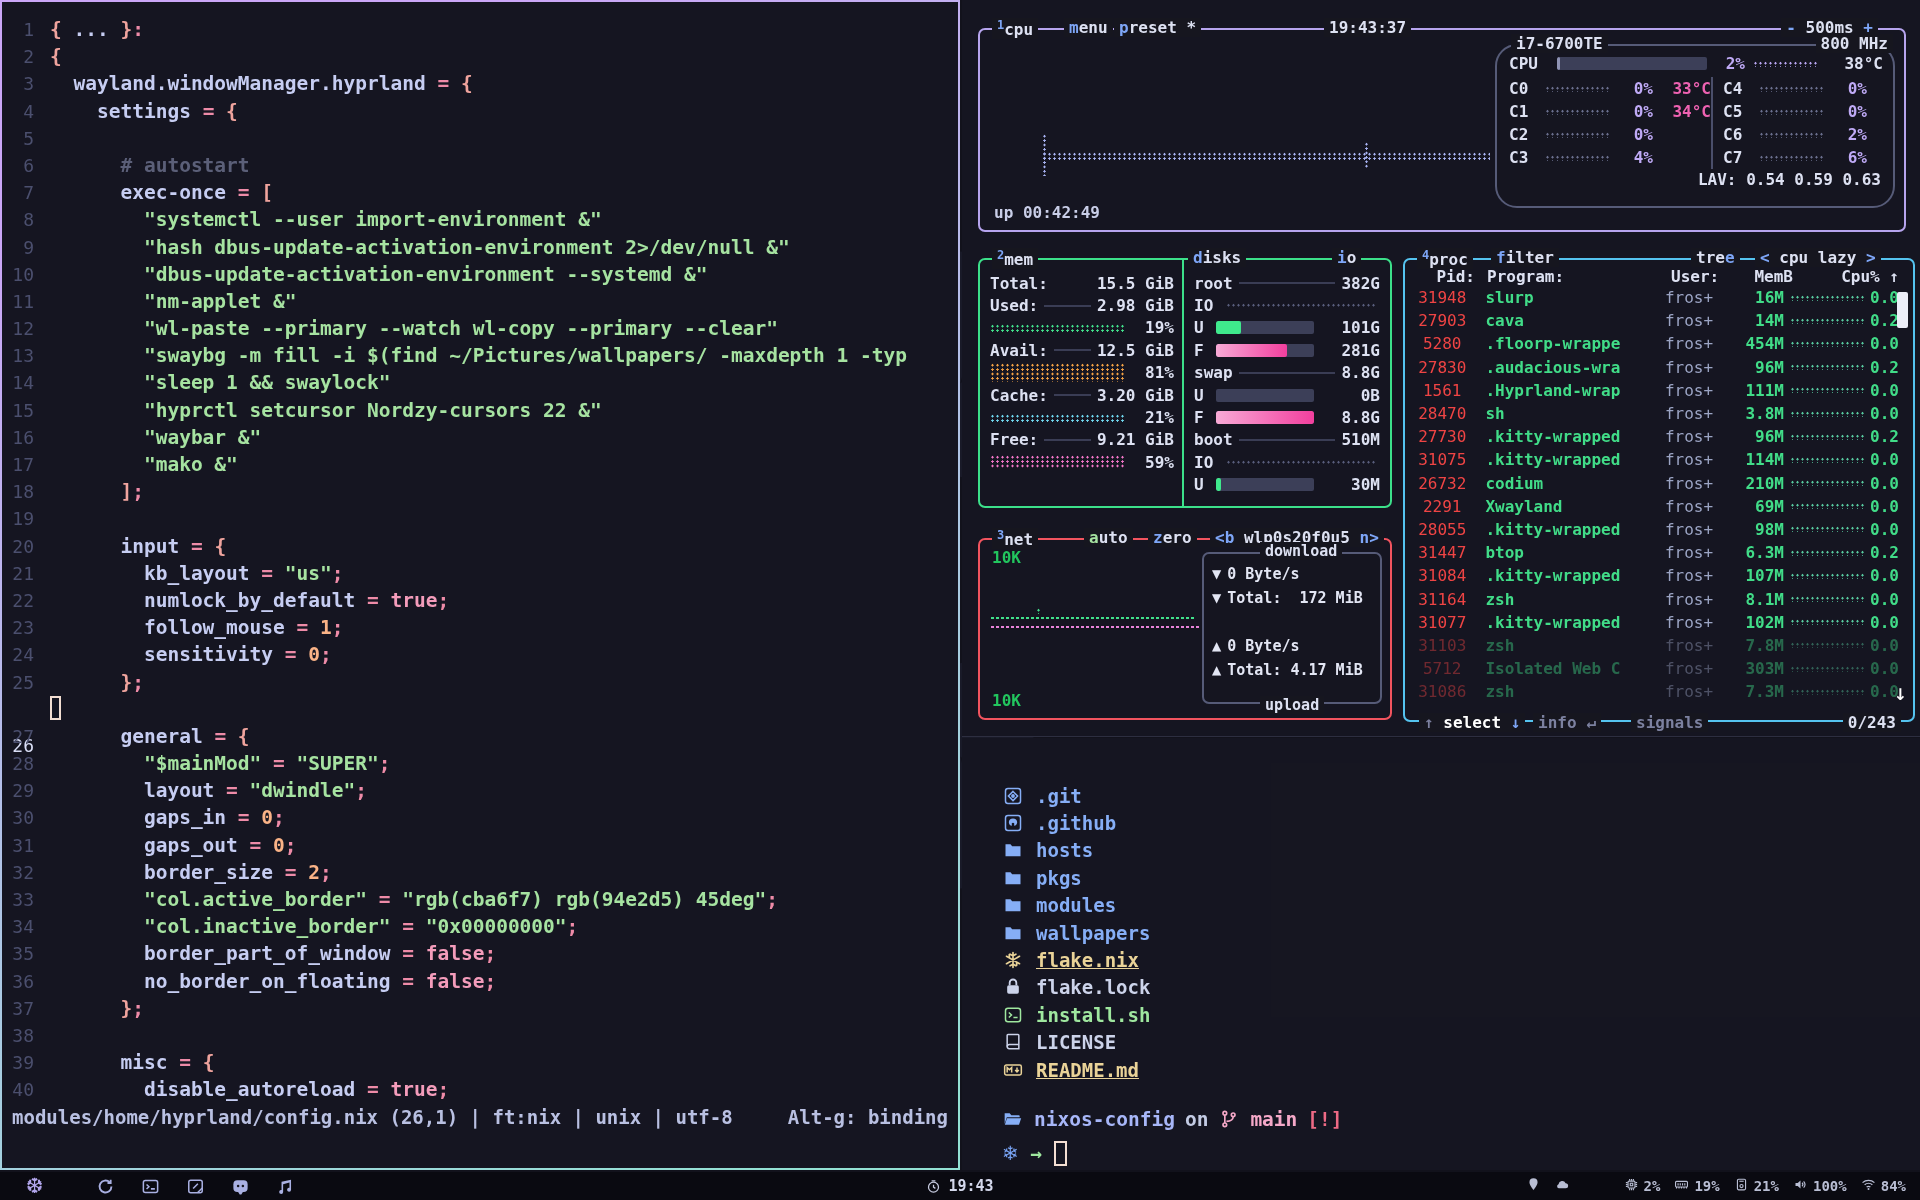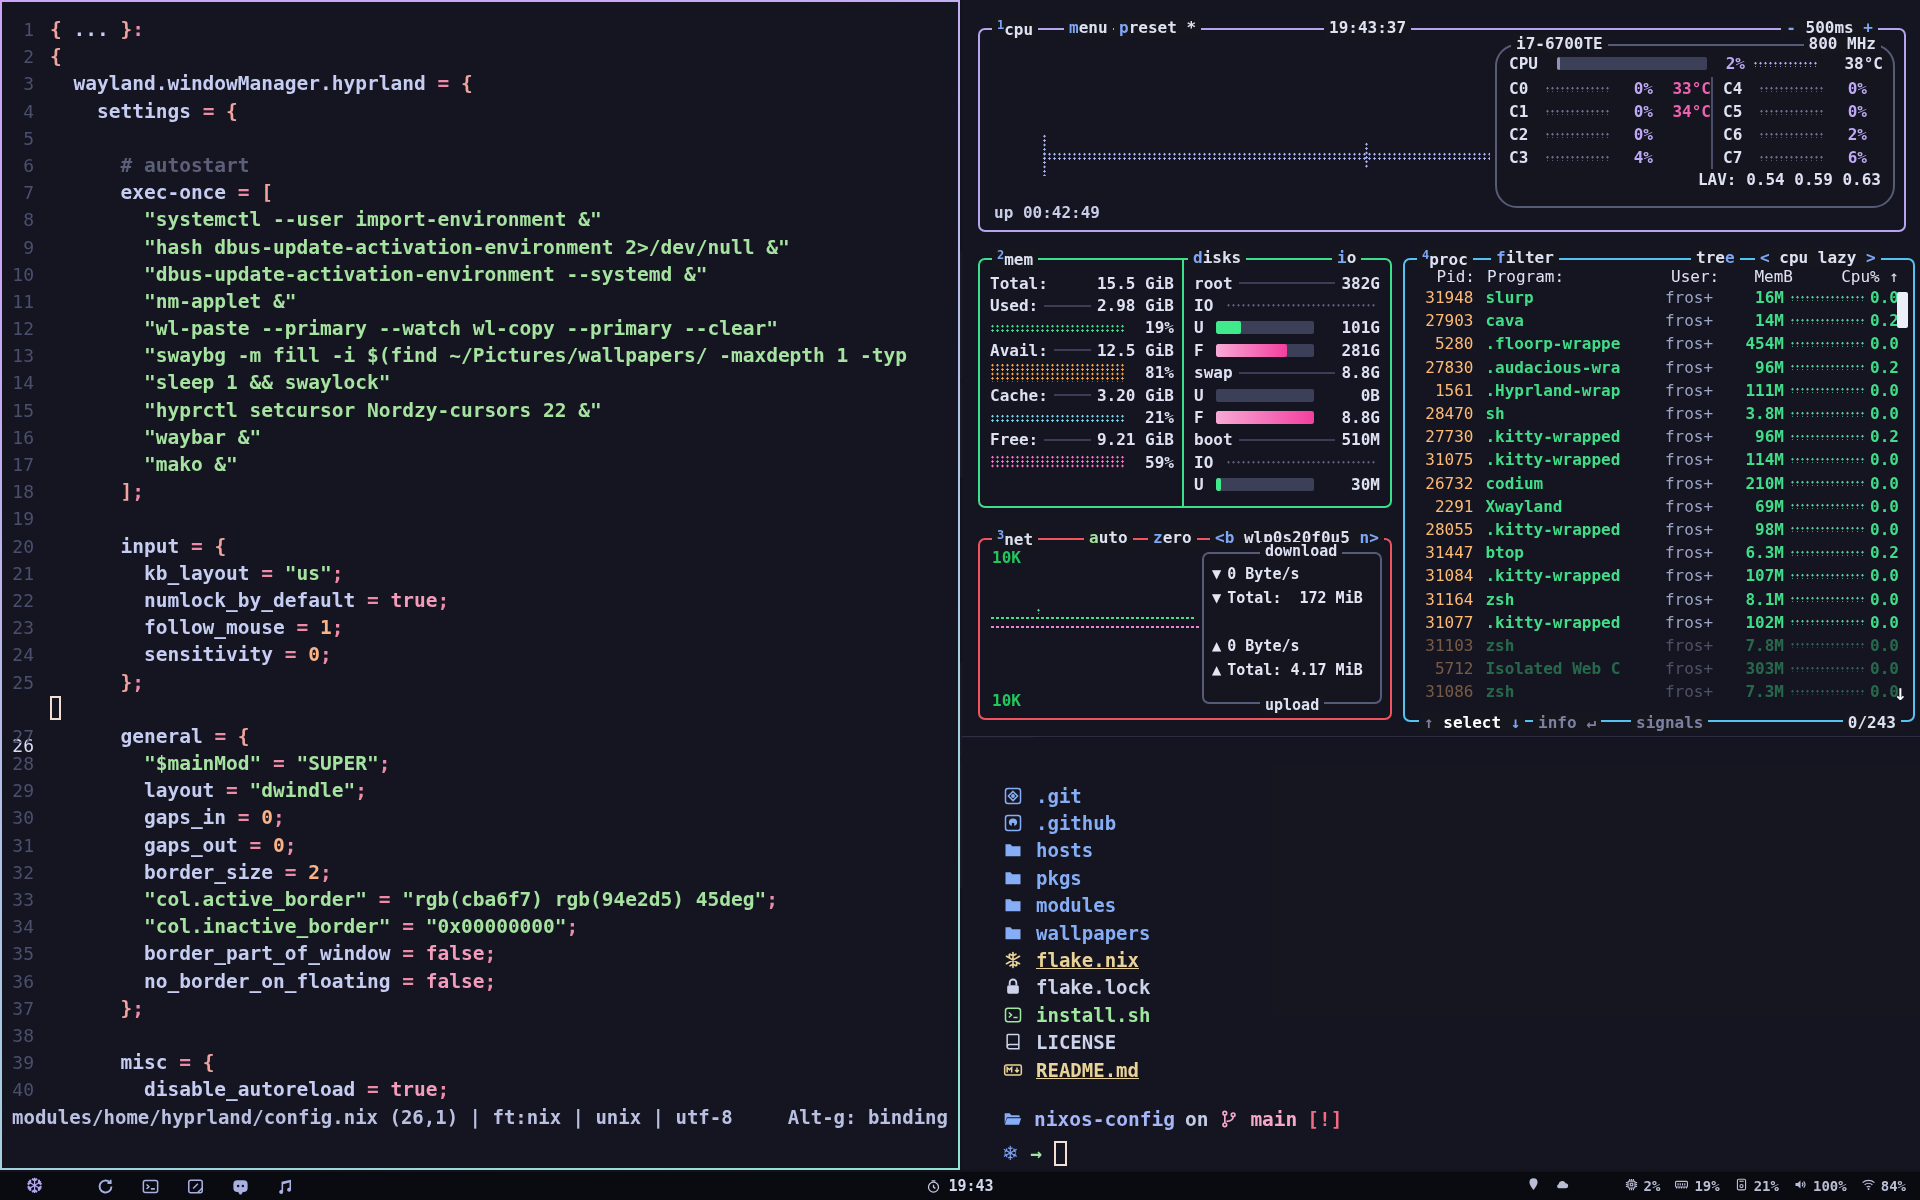--- a/index.html
+++ b/index.html
@@ -74,24 +74,24 @@
   .fill-green { background:#3fe98c; }
   .fill-pink { background:linear-gradient(90deg,#f8aad6,#f23f9e); }
   .iodots { width:150px; height:5px; margin-left:auto; margin-right:4px; }
 
   .nscale { position:absolute; left:12px; color:#22c55e; font-weight:700; }
   .ngraph { position:absolute; height:4px; }
   .netbox { left:222px; top:12px; width:180px; height:152px; padding:8px 8px 0 8px; font-size:15px; }
   .nrow { display:flex; align-items:center; height:24px; color:#e3e6f4; font-weight:600; white-space:pre; }
   .tri { font-family:"DejaVu Sans",sans-serif; font-size:12px; margin-right:6px; }
 
-  .phead { display:flex; align-items:center; height:26px; padding:6px 14px 0 6px; color:#dde1f2; font-weight:400; }
+  .phead { display:flex; align-items:center; height:26px; padding:6px 14px 0 6px; color:#dde1f2; font-weight:700; }
   .prow { display:flex; align-items:center; height:23.2px; padding:0 14px 0 6px; }
   .prow.dimrow { opacity:.42; }
-  .c-pid { width:64px; text-align:right; color:#fdba74; }
+  .c-pid { width:64px; text-align:center; color:#ef4444; }
   .c-prog { width:196px; padding-left:12px; color:#41dc88; font-weight:600; }
   .c-user { width:70px; color:#9ba4c4; }
   .c-mem { width:52px; text-align:right; color:#41dc88; font-weight:600; }
   .c-dots { width:76px; height:6px; margin:0 6px; }
   .c-cpu { flex:1; text-align:right; color:#41dc88; font-weight:600; }
   .h-prog { width:196px; padding-left:12px; } .h-user{ width:70px; } .h-pid{ width:64px; text-align:right;} .h-mem{width:52px; text-align:right;} .h-cpu{flex:1; text-align:right;}
   .scrollthumb { position:absolute; right:5px; top:32px; width:11px; height:36px; background:#eceef8; border-radius:2px; }
   .scrolldown { position:absolute; right:6px; bottom:16px; color:#fff; font-weight:700; font-family:"DejaVu Sans",sans-serif; }
 
   
@@ -222,21 +222,21 @@
       <span class="chip" style="left:344px"><span class="wb">19:43:37</span></span>
       <span class="chip" style="right:26px"><span class="hl">-</span> <span class="wb">500ms</span> <span class="hl">+</span></span>
 
       <div class="dots hgraph"></div>
       <div class="dots vblip" style="left:62px; top:104px; height:42px;"></div>
       <div class="dots vblip" style="left:384px; top:112px; height:26px;"></div>
       <div class="uptime">up 00:42:49</div>
 
       <div class="ibox i7">
         <span class="chip" style="left:14px"><span class="wb">i7-6700TE</span></span>
-        <span class="chip" style="right:12px"><span class="wb">800 MHz</span></span>
+        <span class="chip" style="right:0"><span class="wb">800 MHz</span></span>
         <div class="cpurow">
           <span class="wb" style="width:40px">CPU</span>
           <span class="meterbar" style="width:150px">
               <span class="fillb" style="width:2%;background:#8f93b4"></span>
             </span>
           <span class="cpct" style="width:30px">2%</span>
           <span class="dots cdots" style="--dc:#b9a6f2"></span>
           <span class="wb" style="margin-left:auto">38°C</span>
         </div>
         <div class="cores">

